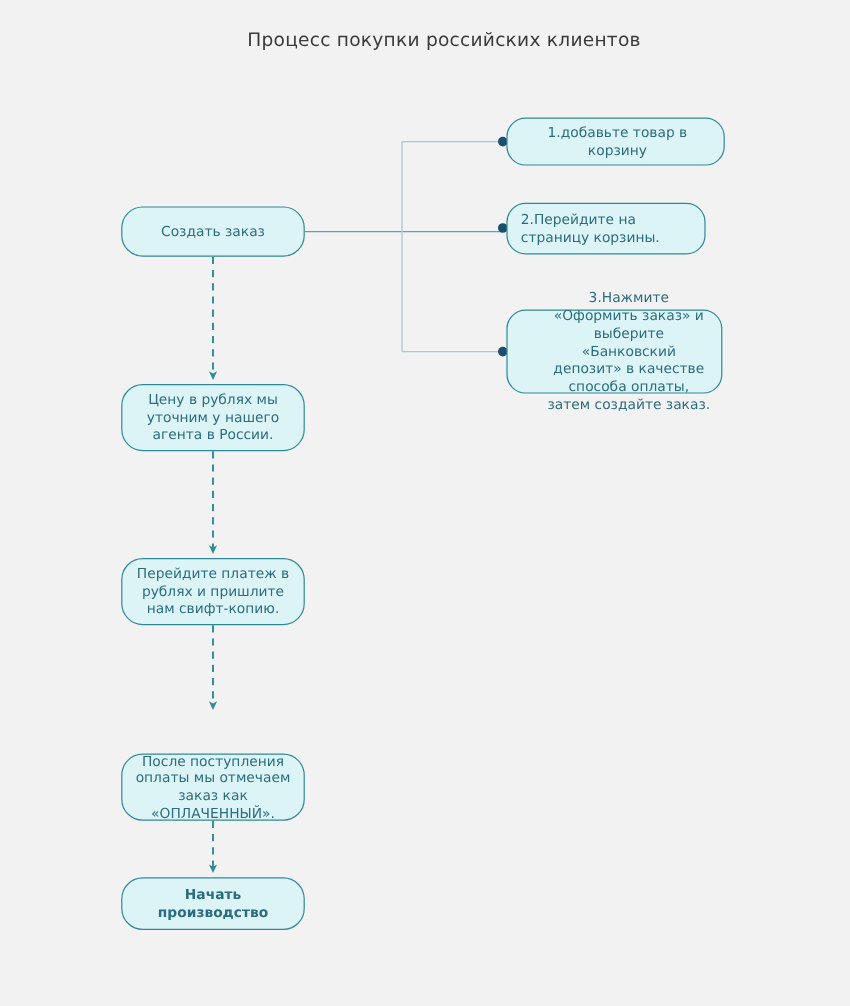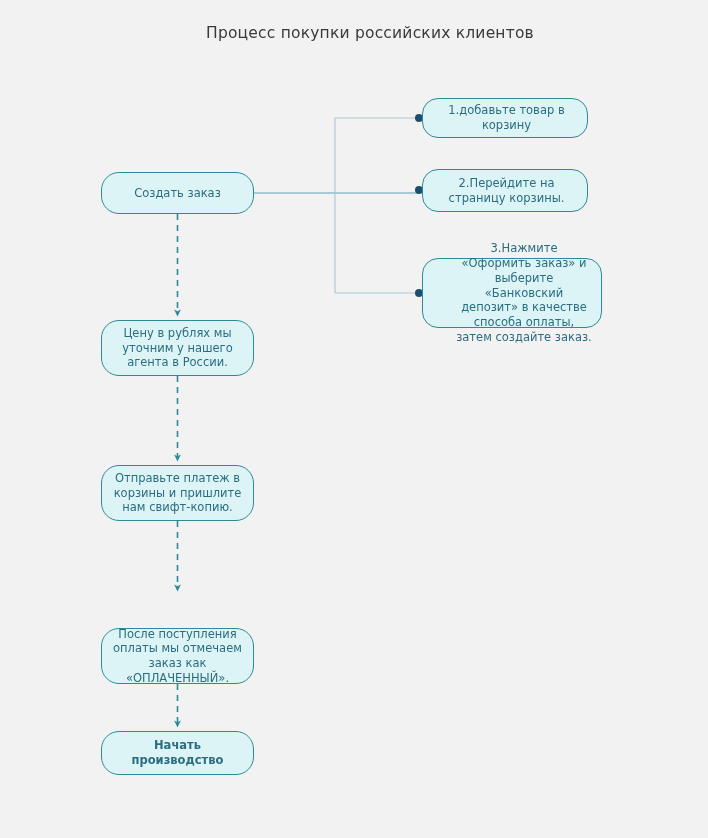--- a/index.html
+++ b/index.html
@@ -62,39 +62,39 @@
     font-family: "DejaVu Sans", "Liberation Sans", sans-serif;
   }
 
   .node.main {
     border-radius: 18px;
   }
 
   .node.step {
     background: #ddf4f6;
     border-color: #2e8a99;
-    text-align: center;
+    text-align: left;
     justify-content: flex-start;
     padding-left: 11px;
     padding-right: 8px;
   }
 
   .node.step.centered {
     text-align: center;
     justify-content: center;
   }
 
   
   #n-create   { left: 101px; top: 172px; width: 153px; height: 42px; }
   #n-price    { left: 101px; top: 320px; width: 153px; height: 56px; }
   #n-payment  { left: 101px; top: 465px; width: 153px; height: 56px; }
   #n-paid     { left: 101px; top: 595px; width: 153px; height: 56px; margin-top: 33px; }
   #n-produce  { left: 101px; top: 731px; width: 153px; height: 44px; font-weight: bold; }
 
-  #s-1 { left: 422px; top: 98px;  width: 166px; height: 40px; }
+  #s-1 { left: 422px; top: 98px;  width: 182px; height: 40px; }
   #s-2 { left: 422px; top: 169px; width: 166px; height: 43px; }
   #s-3 { left: 422px; top: 258px; width: 180px; height: 70px; padding-left: 32px; }
 
   .dot {
     position: absolute;
     width: 8px;
     height: 8px;
     border-radius: 50%;
     background: #1a4f6e;
   }
@@ -133,21 +133,21 @@
 
   <div class="node main" id="n-create">
     <span>Создать заказ</span>
   </div>
 
   <div class="node main" id="n-price">
     <span>Цену в рублях мы уточним у нашего агента в России.</span>
   </div>
 
   <div class="node main" id="n-payment">
-    <span>Отправьте платеж в корзины и пришлите нам свифт-копию.</span>
+    <span>Перейдите платеж в рублях и пришлите нам свифт-копию.</span>
   </div>
 
   <div class="node main" id="n-paid">
     <span>После поступления оплаты мы отмечаем заказ как «ОПЛАЧЕННЫЙ».</span>
   </div>
 
   <div class="node main" id="n-produce">
     <span>Начать производство</span>
   </div>
 

